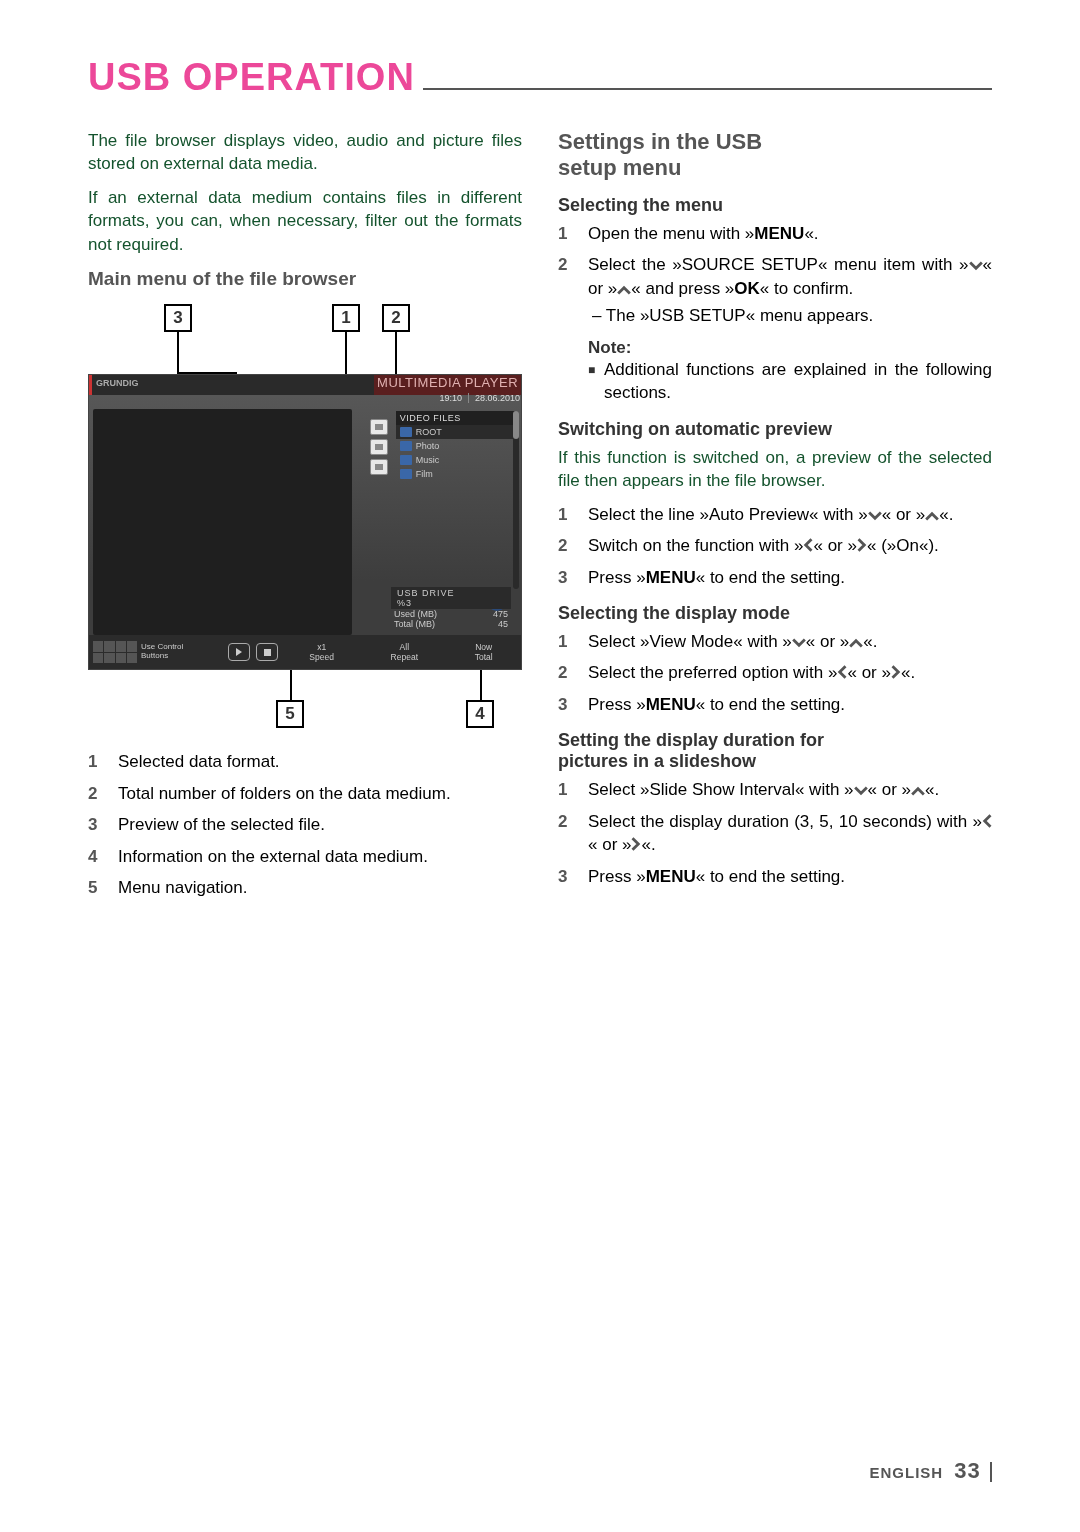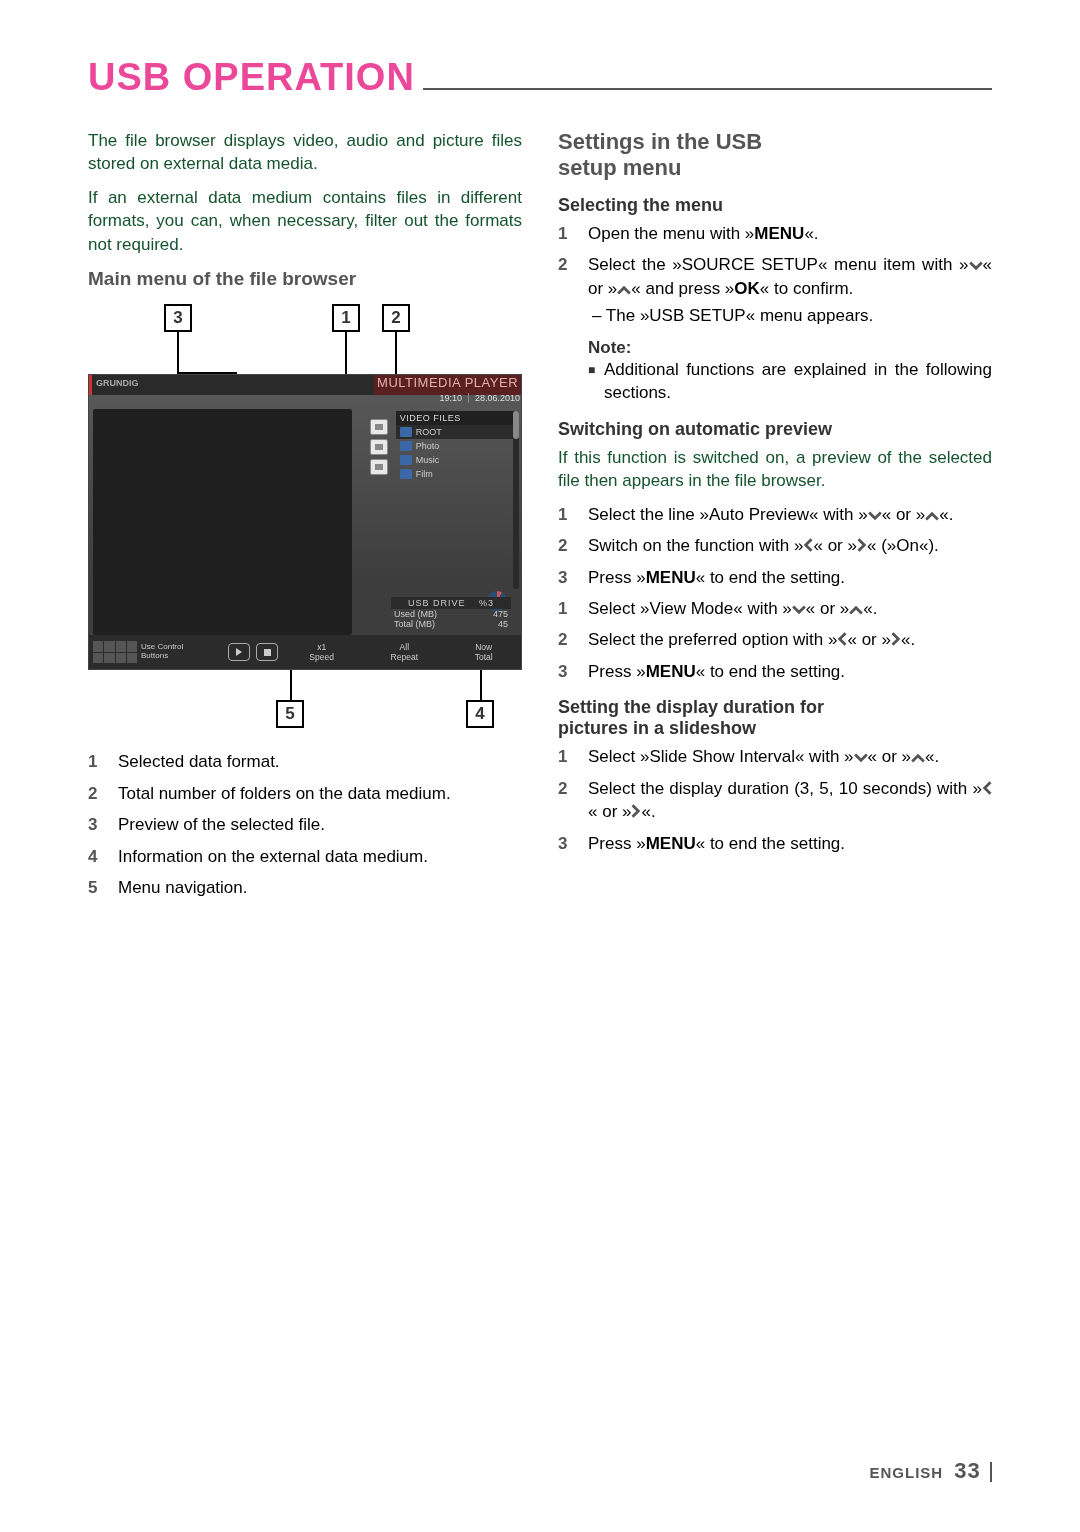--- a/index.html
+++ b/index.html
@@ -51,21 +51,21 @@
 
   .screen .file-panel { position: absolute; left: calc(65% + 26px); right: 4px; top: 36px; height: 94px; }
   .screen .file-panel .hdr { background: #202020; color: #ddd; font-size: 9px; padding: 2px 4px; letter-spacing: 0.5px; }
   .screen .file-panel .row { display: flex; align-items: center; gap: 4px; padding: 2px 4px; font-size: 9px; color: #ccc; }
   .screen .file-panel .row .fico { width: 12px; height: 10px; background: #3a67a8; border-radius: 1px; }
   .screen .file-panel .row.sel { background: #2b2b2b; }
   .screen .scrollbar { position: absolute; right: 2px; top: 36px; bottom: 80px; width: 6px; background: #2a2a2a; border-radius: 3px; }
   .screen .scrollbar::after { content:""; position:absolute; left:0; right:0; top:0; height:28px; background:#888; border-radius:3px; }
 
   .screen .drivebox { position: absolute; right: 10px; bottom: 40px; width: 120px; font-size: 9px; color: #ccc; }
-  .screen .drivebox .title { font-size: 9px; background: #2a2a2a; padding: 1px 17px; color: #ccc; display: flex; justify-content: space-between; }
+  .screen .drivebox .title { font-size: 9px; background: #2a2a2a; padding: 1px 6px; color: #ccc; display: flex; justify-content: space-between; flex-direction: column; }
   .screen .drivebox .line { display: flex; justify-content: space-between; padding: 0 3px; }
   .screen .pie { position: absolute; right: 14px; bottom: 58px; width: 20px; height: 20px; border-radius: 50%; background: conic-gradient(#c55 0 30deg, #2a4a7a 30deg 360deg); }
 
   .screen .bottombar { position: absolute; left: 0; right: 0; bottom: 0; height: 34px; background: #2b2b2b; display: flex; align-items: center; color: #ccc; font-size: 9px; }
   .screen .bottombar .grid { width: 44px; height: 22px; margin: 0 4px; display: grid; grid-template-columns: repeat(4,1fr); grid-template-rows: repeat(2,1fr); gap: 1px; }
   .screen .bottombar .grid div { background: #555; }
   .screen .bottombar .uc { width: 50px; font-size: 8px; line-height: 1.1; }
   .screen .bottombar .btn { width: 22px; height: 18px; border: 1.5px solid #aaa; border-radius: 4px; margin: 0 3px; display:flex; align-items:center; justify-content:center; }
   .screen .bottombar .btn .tri { width:0;height:0;border-left:6px solid #ccc;border-top:4px solid transparent;border-bottom:4px solid transparent; }
   .screen .bottombar .btn .sq { width:7px;height:7px;background:#ccc; }
@@ -294,20 +294,21 @@
               </svg><span>« or »</span><svg class="arrow" width="10" height="14">
                 <use href="#a-right"></use>
               </svg><span>« (»On«).</span></span>
           </li>
         <li>
             <span class="num">3</span>
             <span class="txt"><span>Press »</span><b>MENU</b><span>« to end the setting.</span></span>
           </li>
       </ol>
 
+      <div class="h4">Selecting the display mode</div>
       <ol class="steps">
         <li>
             <span class="num">1</span>
             <span class="txt"><span>Select »View Mode« with »</span><svg class="arrow" width="14" height="10">
                 <use href="#a-down"></use>
               </svg><span>« or »</span><svg class="arrow" width="14" height="10">
                 <use href="#a-up"></use>
               </svg><span>«.</span></span>
           </li>
         <li>

